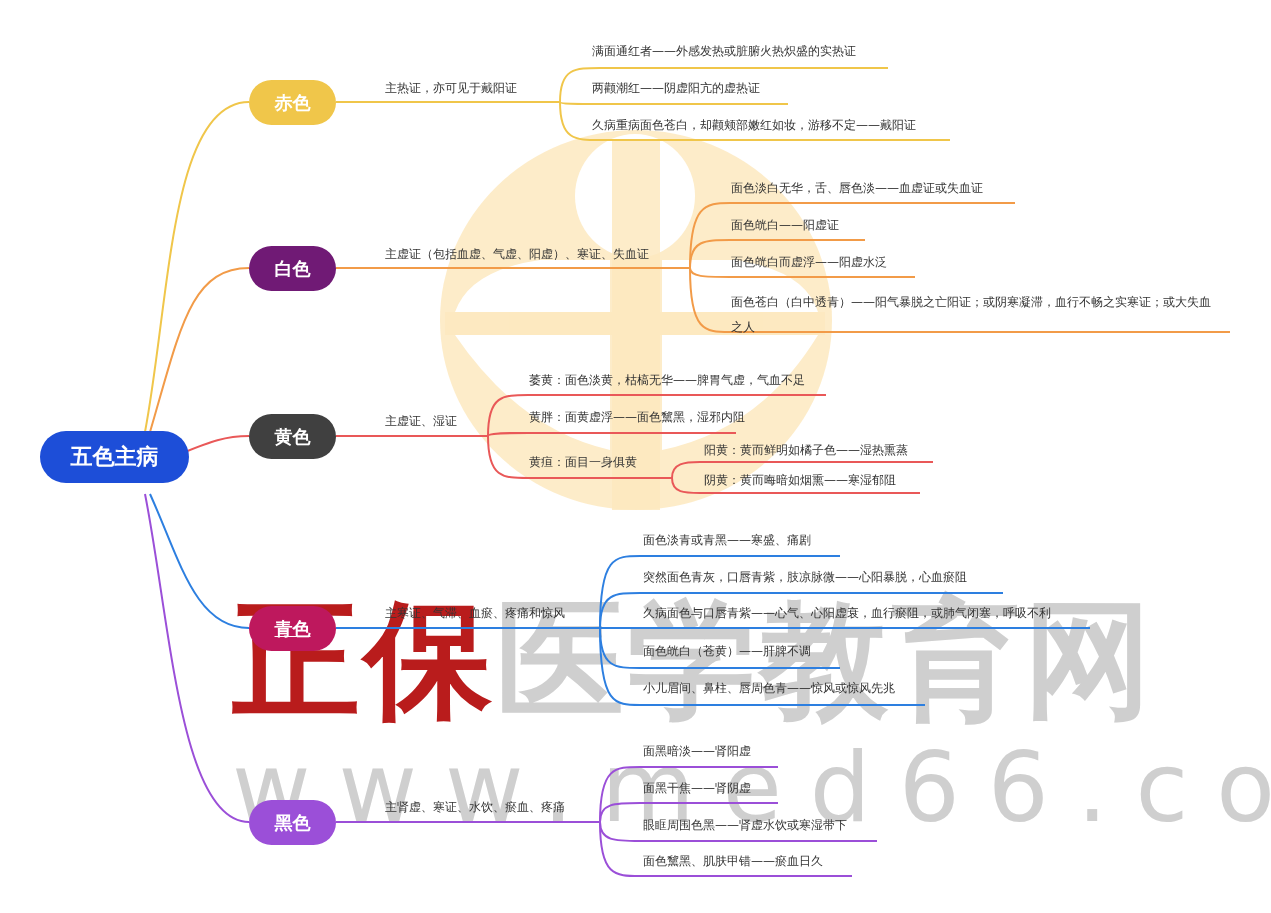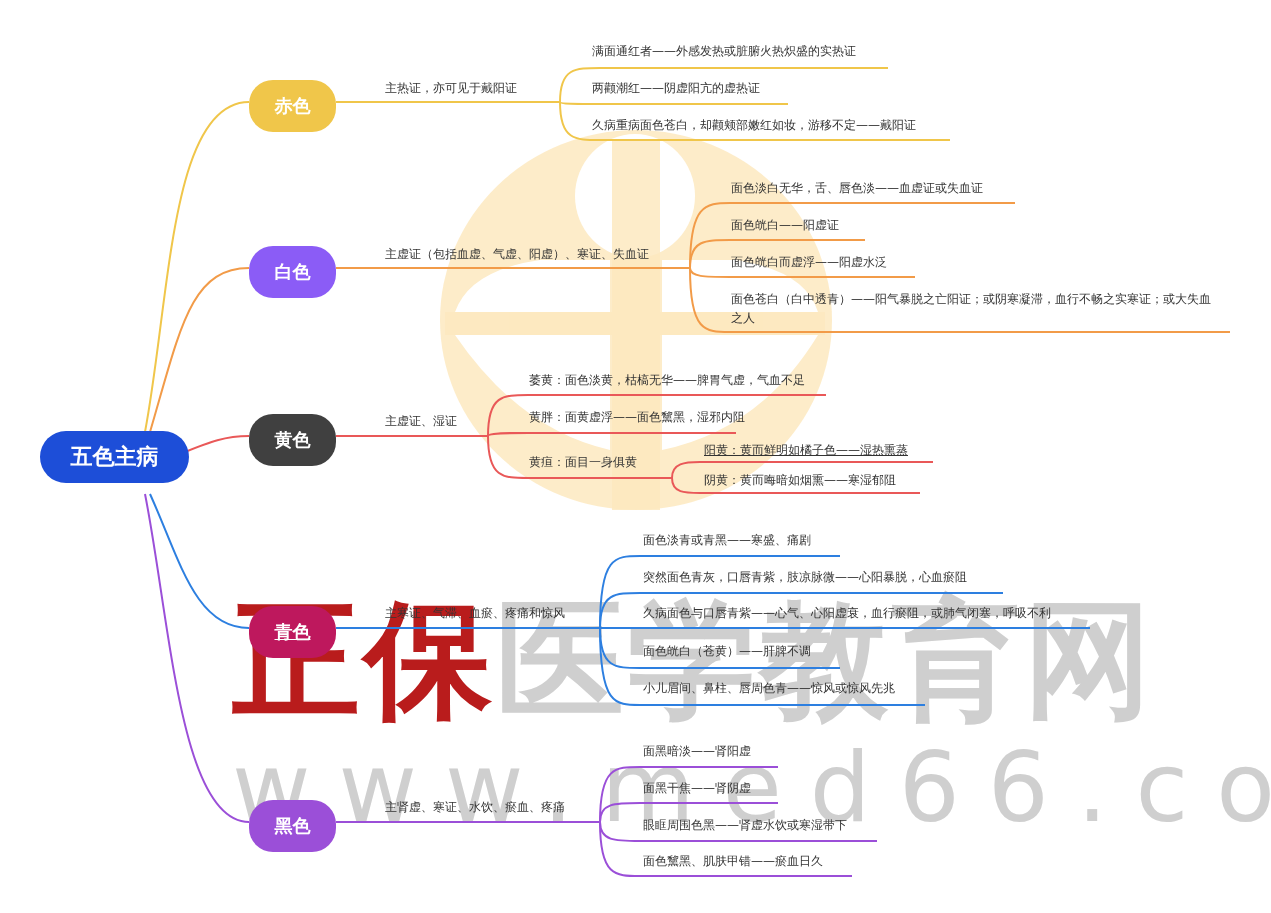--- a/index.html
+++ b/index.html
@@ -4,23 +4,23 @@
 <style>
   html,body{margin:0;padding:0;background:#ffffff;}
   body{width:1271px;height:913px;position:relative;overflow:hidden;font-family:"DejaVu Sans",sans-serif;}
   #canvas{position:absolute;left:0;top:0;width:1271px;height:913px;}
   .wm-layer{position:absolute;left:0;top:0;width:1271px;height:913px;pointer-events:none;}
   .wm-text-cn{position:absolute;font-weight:bold;font-size:128px;letter-spacing:4px;color:#cfcfcf;font-family:"DejaVu Sans",sans-serif;}
   .wm-text-cn .hl{color:#b91c1c;}
   .wm-url{position:absolute;font-size:96px;letter-spacing:28px;color:#cfcfcf;font-family:"DejaVu Sans",sans-serif;}
   .node{position:absolute;color:#fff;font-weight:bold;display:flex;align-items:center;justify-content:center;border-radius:24px;}
   .root{left:40px;top:431px;width:149px;height:52px;border-radius:32px;background:#1d4ed8;font-size:22px;}
-  .main{width:87px;height:52px;font-size:18px;left:249px;}
+  .main{width:87px;height:45px;font-size:18px;left:249px;}
   .lbl{position:absolute;font-size:12px;color:#333333;white-space:nowrap;line-height:16px;}
-  .lbl.wrap{white-space:normal;width:490px;line-height:19px;}
+  .lbl.wrap{white-space:normal;width:490px;line-height:25px;}
 </style>
 </head>
 <body>
 
 <div id="canvas">
 
   <div class="wm-layer">
     <svg width="1271" height="913" style="position:absolute;left:0;top:0;">
       <g fill="#fde9bf" opacity="0.85">
         <ellipse cx="636" cy="320" rx="196" ry="190"></ellipse>
@@ -87,41 +87,41 @@
       <path d="M600 822 C600 767, 615 767, 640 767 L778 767"></path>
       <path d="M600 822 C600 803, 615 803, 640 803 L778 803"></path>
       <path d="M600 822 C600 841, 615 841, 640 841 L877 841"></path>
       <path d="M600 822 C600 876, 615 876, 640 876 L852 876"></path>
     </g>
   </svg>
 
   <div class="node root">五色主病</div>
 
   <div class="node main" style="top:80px;background:#f0c64a;">赤色</div>
-  <div class="node main" style="top:246px;background:#8b5cf6;text-align:right;">白色</div>
+  <div class="node main" style="top:246px;background:#701a75;text-align:right;">白色</div>
   <div class="node main" style="top:414px;background:#404040;">黄色</div>
   <div class="node main" style="top:606px;background:#be185d;text-decoration:underline;">青色</div>
   <div class="node main" style="top:800px;background:#9b4fd8;">黑色</div>
 
   <div class="lbl" style="left:385px;top:80px;">主热证，亦可见于戴阳证</div>
   <div class="lbl" style="left:592px;top:43px;">满面通红者——外感发热或脏腑火热炽盛的实热证</div>
   <div class="lbl" style="left:592px;top:80px;">两颧潮红——阴虚阳亢的虚热证</div>
   <div class="lbl" style="left:592px;top:117px;">久病重病面色苍白，却颧颊部嫩红如妆，游移不定——戴阳证</div>
 
   <div class="lbl" style="left:385px;top:246px;">主虚证（包括血虚、气虚、阳虚）、寒证、失血证</div>
   <div class="lbl" style="left:731px;top:180px;text-align:right;">面色淡白无华，舌、唇色淡——血虚证或失血证</div>
   <div class="lbl" style="left:731px;top:217px;">面色㿠白——阳虚证</div>
   <div class="lbl" style="left:731px;top:254px;">面色㿠白而虚浮——阳虚水泛</div>
   <div class="lbl wrap" style="left:731px;top:290px;">面色苍白（白中透青）——阳气暴脱之亡阳证；或阴寒凝滞，血行不畅之实寒证；或大失血之人</div>
 
   <div class="lbl" style="left:385px;top:413px;">主虚证、湿证</div>
   <div class="lbl" style="left:529px;top:372px;text-align:center;">萎黄：面色淡黄，枯槁无华——脾胃气虚，气血不足</div>
   <div class="lbl" style="left:529px;top:409px;">黄胖：面黄虚浮——面色黧黑，湿邪内阻</div>
   <div class="lbl" style="left:529px;top:454px;">黄疸：面目一身俱黄</div>
-  <div class="lbl" style="left:704px;top:442px;text-decoration:underline;">阳黄：黄而鲜明如橘子色——湿热熏蒸</div>
+  <div class="lbl" style="left:704px;top:442px;">阳黄：黄而鲜明如橘子色——湿热熏蒸</div>
   <div class="lbl" style="left:704px;top:472px;">阴黄：黄而晦暗如烟熏——寒湿郁阻</div>
 
   <div class="lbl" style="left:385px;top:605px;">主寒证、气滞、血瘀、疼痛和惊风</div>
   <div class="lbl" style="left:643px;top:532px;">面色淡青或青黑——寒盛、痛剧</div>
   <div class="lbl" style="left:643px;top:569px;">突然面色青灰，口唇青紫，肢凉脉微——心阳暴脱，心血瘀阻</div>
   <div class="lbl" style="left:643px;top:605px;text-align:right;">久病面色与口唇青紫——心气、心阳虚衰，血行瘀阻，或肺气闭塞，呼吸不利</div>
   <div class="lbl" style="left:643px;top:643px;">面色㿠白（苍黄）——肝脾不调</div>
   <div class="lbl" style="left:643px;top:680px;">小儿眉间、鼻柱、唇周色青——惊风或惊风先兆</div>
 
   <div class="lbl" style="left:385px;top:799px;">主肾虚、寒证、水饮、瘀血、疼痛</div>

